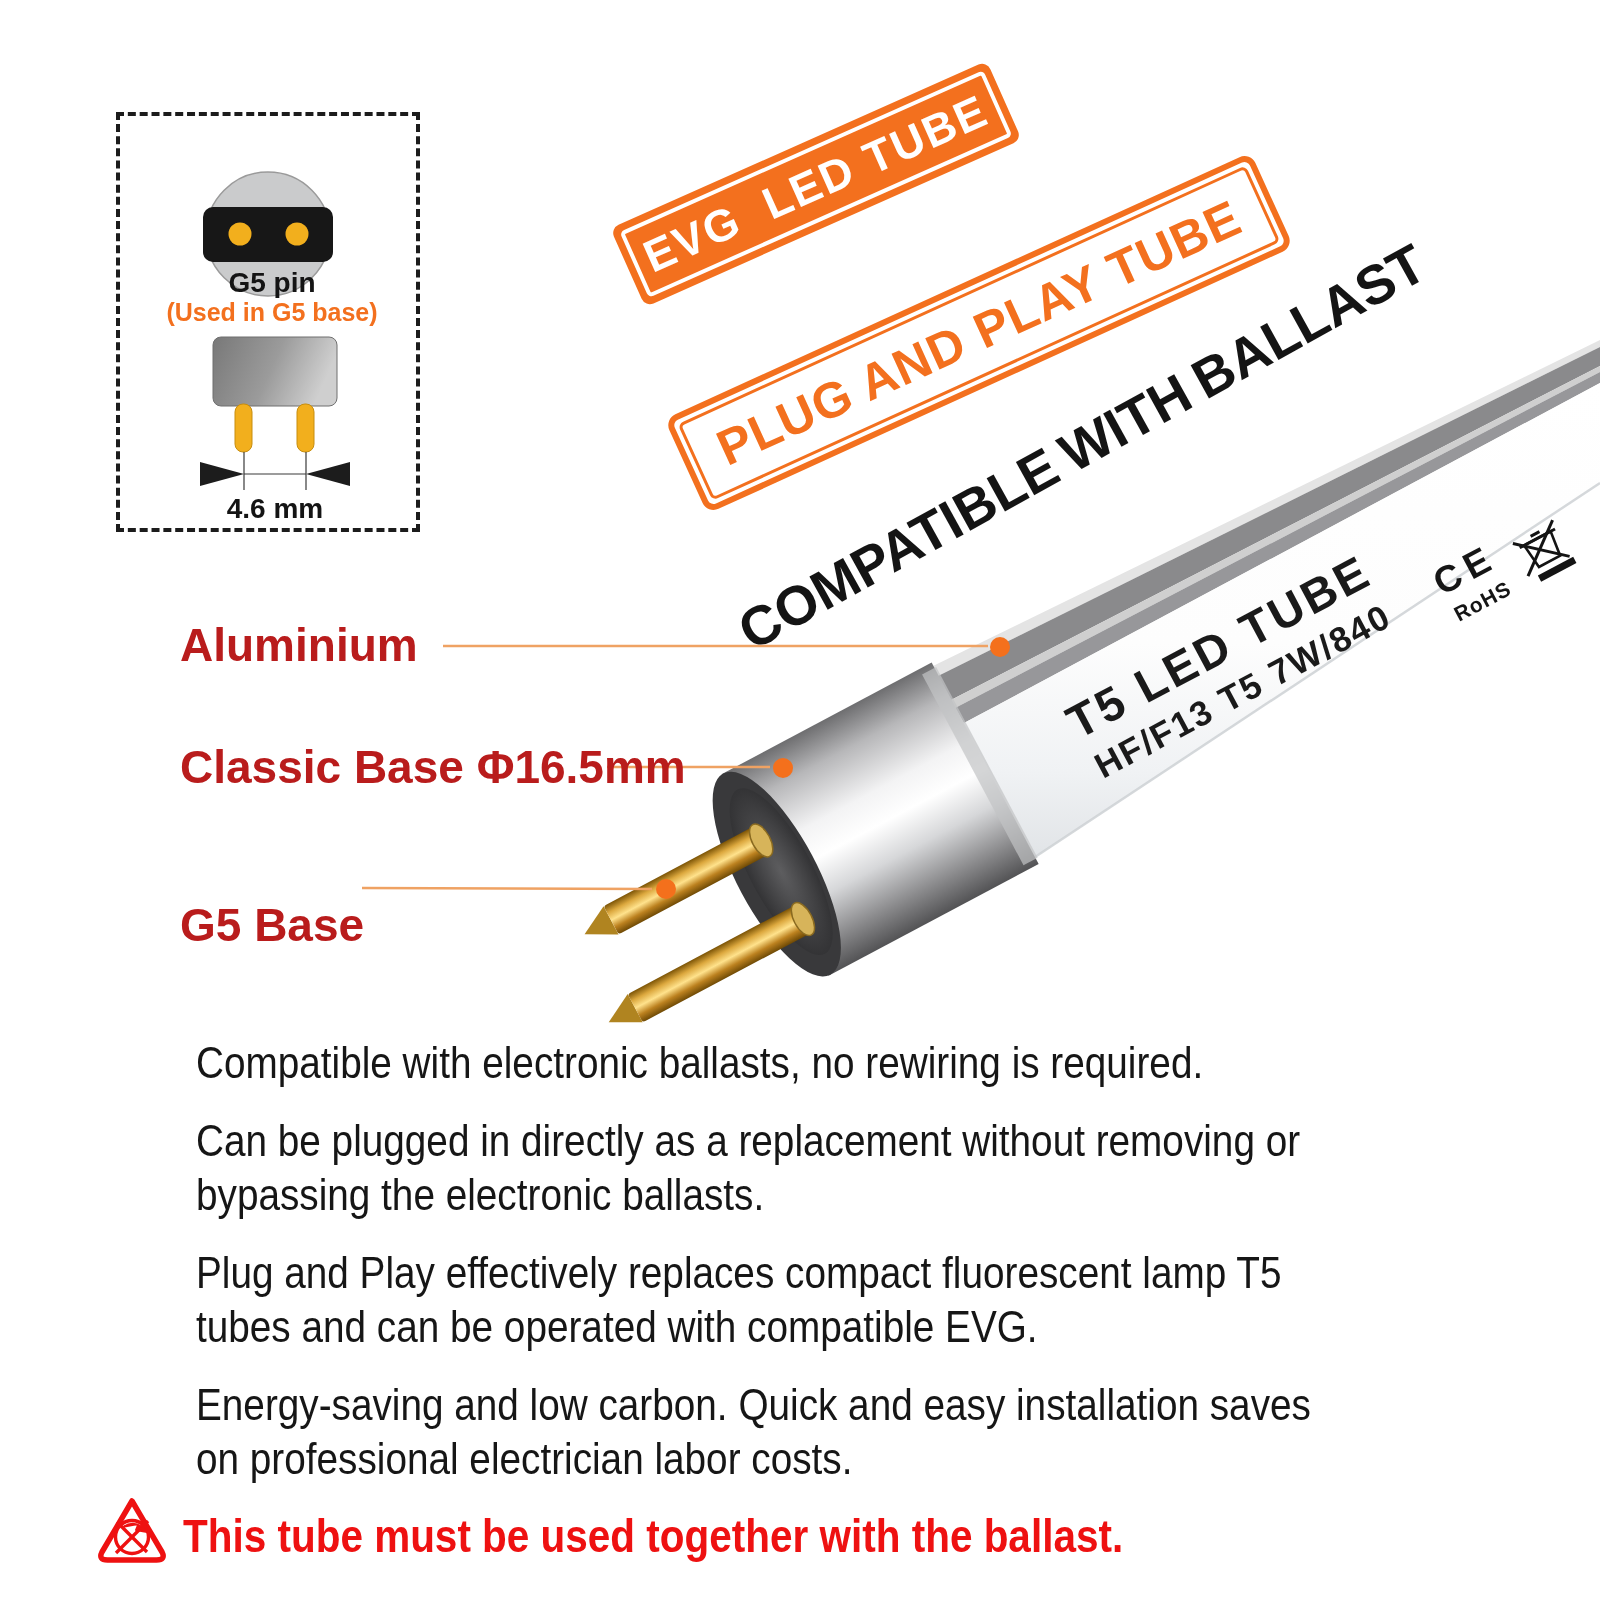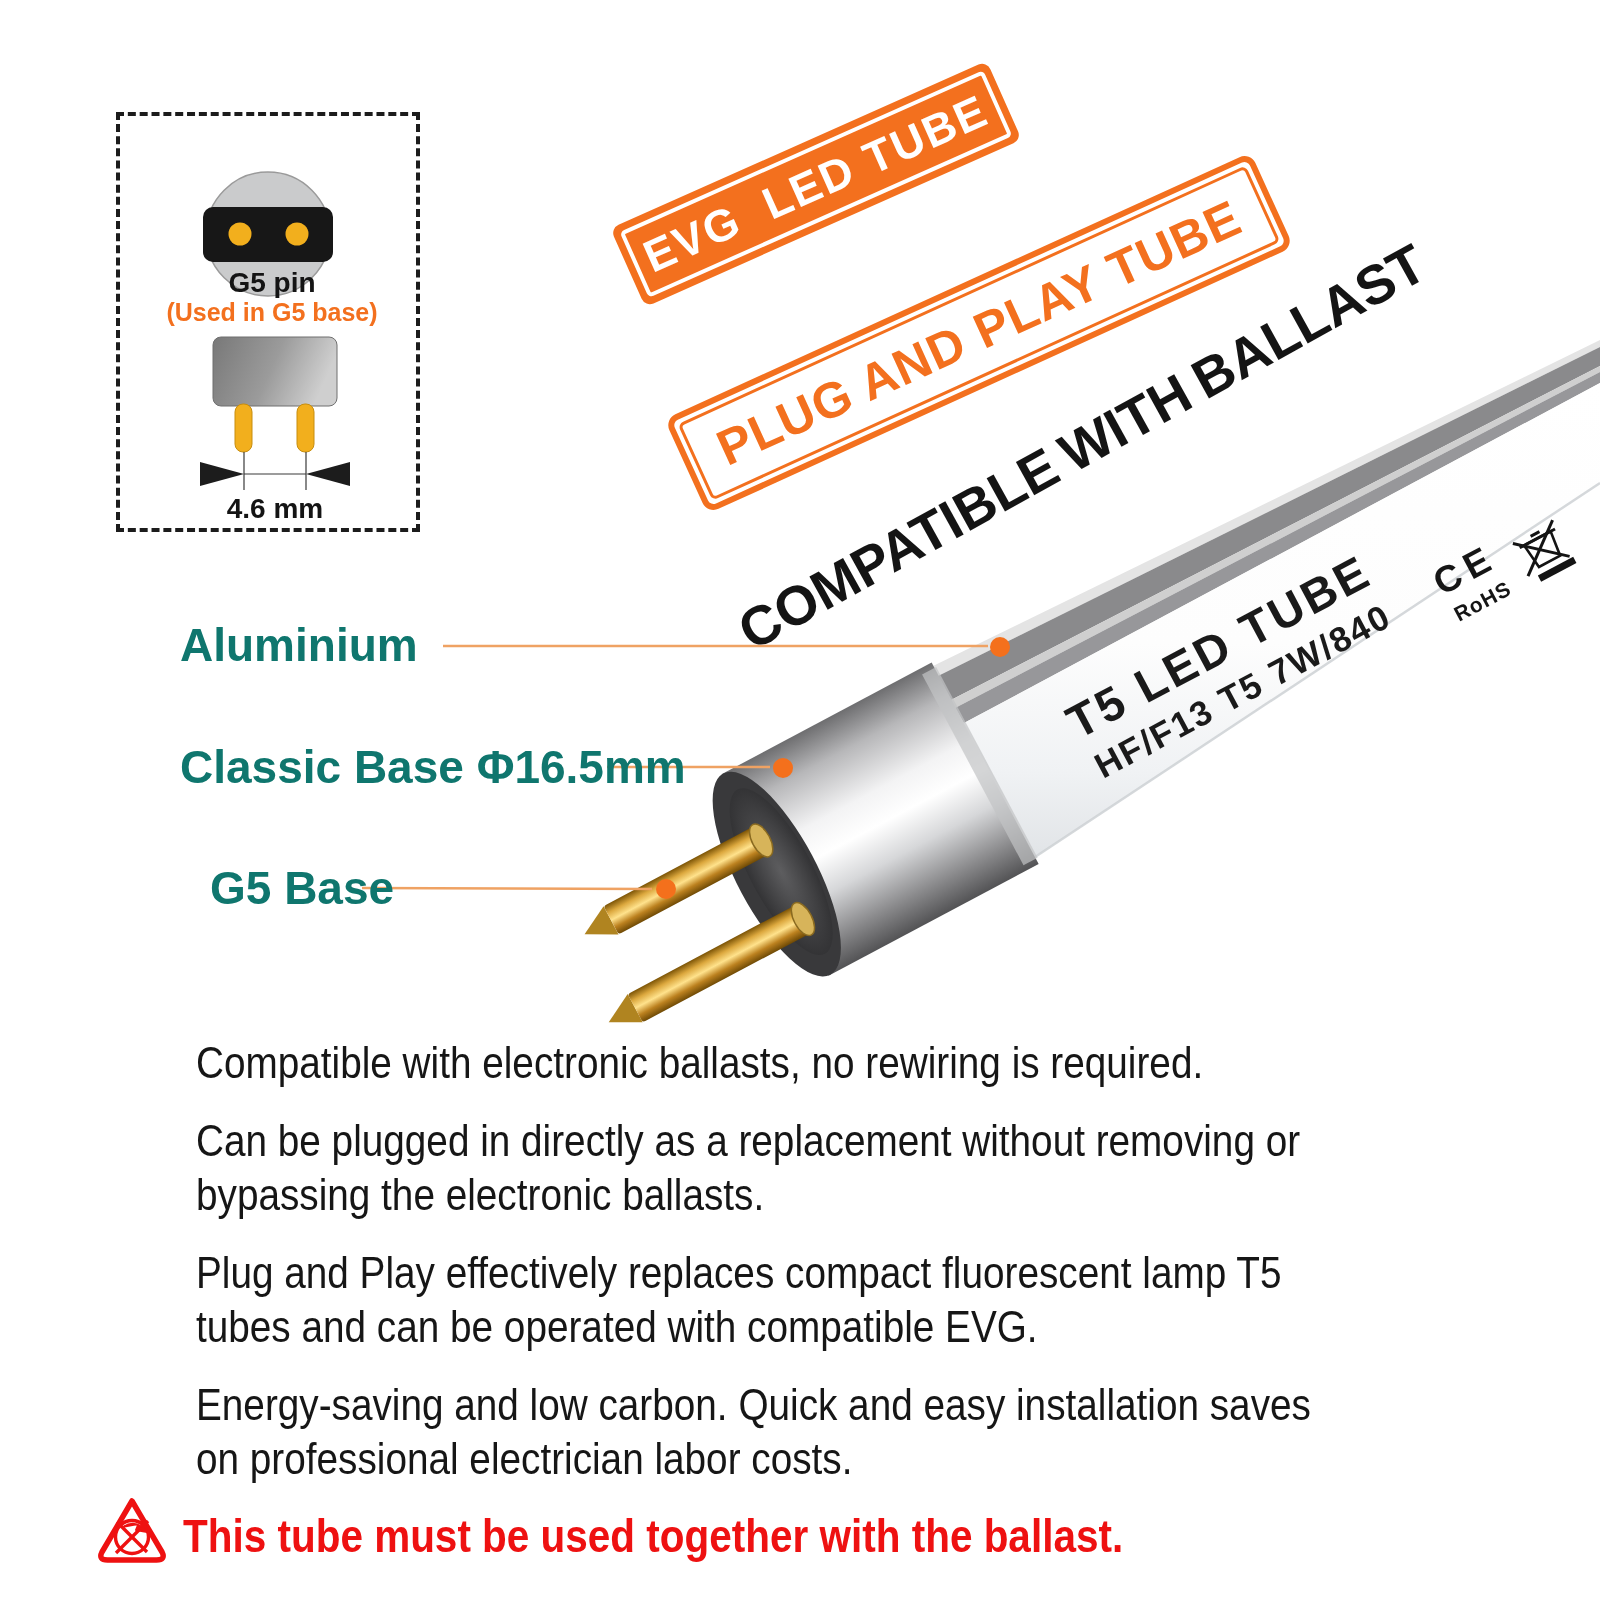--- a/index.html
+++ b/index.html
@@ -19,21 +19,21 @@
   #stamp-evg span{font-weight:bold;font-size:45px;color:#fff;letter-spacing:2px;white-space:pre;}
   #stamp-plug{left:979px;top:333px;width:644px;height:104px;background:#fff;border:6px solid #F3701E;
              border-radius:12px;transform:translate(-50%,-50%) rotate(-24.5deg);}
   #stamp-plug .inner{position:absolute;inset:4px;border:3px solid #F3701E;border-radius:6px;
              display:flex;align-items:center;justify-content:center;}
   #stamp-plug span{font-weight:bold;font-size:50px;color:#F3701E;letter-spacing:1px;white-space:pre;}
   #compat{left:1082px;top:447px;transform:translate(-50%,-50%) rotate(-29deg);
           font-weight:bold;font-size:55px;color:#141414;white-space:nowrap;word-spacing:-4px;letter-spacing:0px;}
 
   
-  .callout-label{font-weight:bold;font-size:46px;line-height:46px;color:#0f766e;white-space:nowrap;z-index:4;}
+  .callout-label{font-weight:bold;font-size:46px;line-height:46px;color:#b91c1c;white-space:nowrap;z-index:4;}
 
   
   #paras{left:196px;top:1036px;width:1500px;transform:scaleX(0.88);transform-origin:left top;}
   .para{margin-bottom:24px;}
   .line{font-size:44px;line-height:54px;color:#161616;white-space:nowrap;}
   #warning-text{left:183px;top:1508px;transform:scaleX(0.88);transform-origin:left top;
           font-weight:bold;font-size:46px;line-height:56px;color:#EE1111;white-space:nowrap;}
 
   svg text{font-family:"Liberation Sans", sans-serif;}
   .z1{z-index:1}.z2{z-index:2}
@@ -169,21 +169,21 @@
   </div>
   <div id="stamp-plug" class="abs stamp z2">
     <div class="inner">
       <span>PLUG AND PLAY TUBE</span>
     </div>
   </div>
   <div id="compat" class="abs z2">COMPATIBLE WITH BALLAST</div>
 
   <div class="abs callout-label" style="left:180px;top:622px;">Aluminium</div>
   <div class="abs callout-label" style="left:180px;top:744px;">Classic Base Φ16.5mm</div>
-  <div class="abs callout-label" style="left:180px;top:865px;margin-left:30px;">G5 Base</div>
+  <div class="abs callout-label" style="left:180px;top:902px;">G5 Base</div>
 
   <div id="paras" class="abs">
     <div class="para">
       <div class="line">Compatible with electronic ballasts, no rewiring is required.</div>
     </div>
     <div class="para">
       <div class="line">Can be plugged in directly as a replacement without removing or</div>
       <div class="line">bypassing the electronic ballasts.</div>
     </div>
     <div class="para">

